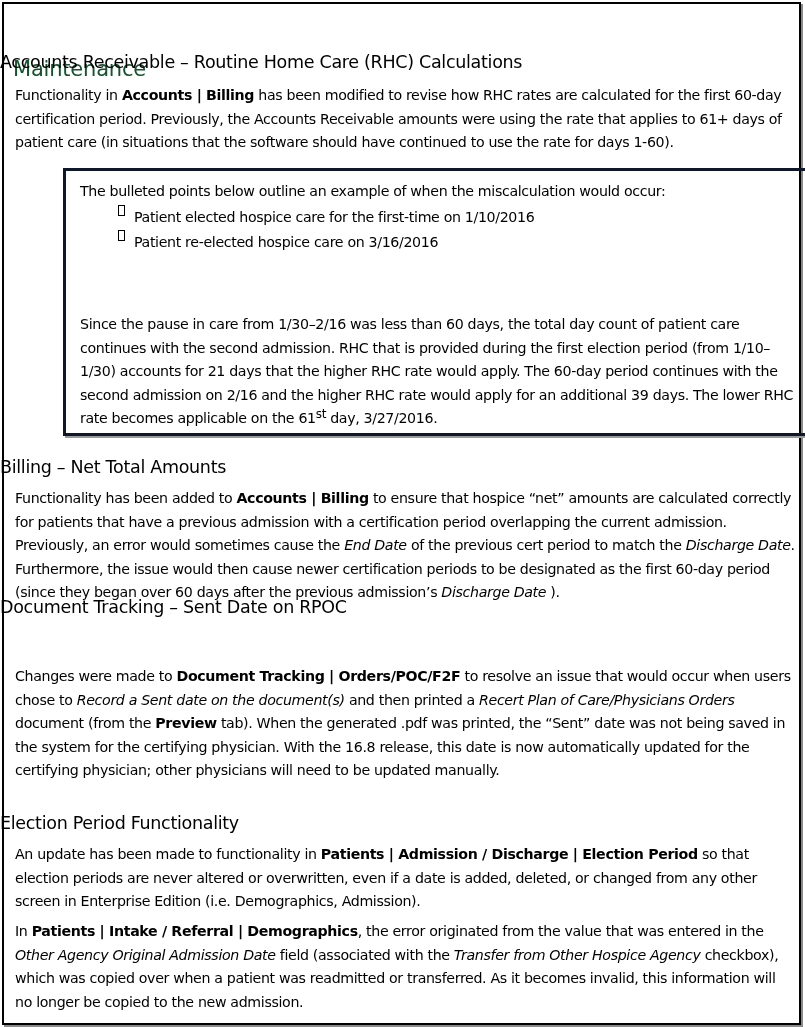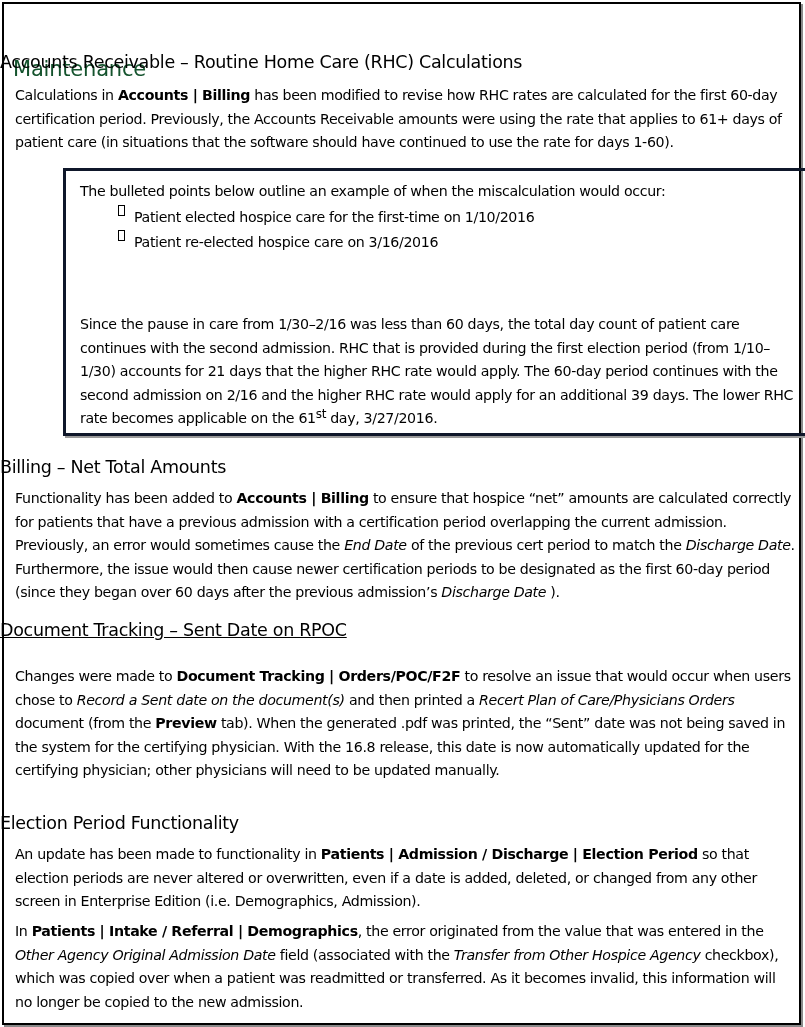--- a/index.html
+++ b/index.html
@@ -54,38 +54,38 @@
   sup { font-size: 12px; vertical-align: 5px; line-height: 0; }
 </style>
 </head>
 <body>
 
 <div class="frame"></div>
 
 <div class="doc-title">Maintenance</div>
 
 <div class="sec-heading" style="top:52px;">Accounts Receivable – Routine Home Care (RHC) Calculations</div>
-<p class="para" style="top:84px;"><span>Calculations in </span><b>Accounts | Billing</b><span> has been modified to revise how RHC rates are calculated for the first 60-day certification period. Previously, the Accounts Receivable amounts were using the rate that applies to 61+ days of patient care (in situations that the software should have continued to use the rate for days 1-60).</span></p>
+<p class="para" style="top:84px;"><span>Functionality in </span><b>Accounts | Billing</b><span> has been modified to revise how RHC rates are calculated for the first 60-day certification period. Previously, the Accounts Receivable amounts were using the rate that applies to 61+ days of patient care (in situations that the software should have continued to use the rate for days 1-60).</span></p>
 
 <div class="callout">
   <div class="intro">The bulleted points below outline an example of when the miscalculation would occur:</div>
   <ul class="bullets">
     <li>
         <span class="box-bullet"></span>
         <span>Patient elected hospice care for the first-time on 1/10/2016</span>
       </li>
     <li>
         <span class="box-bullet"></span>
         <span>Patient re-elected hospice care on 3/16/2016</span>
       </li>
   </ul>
   <p class="summary"><span>Since the pause in care from 1/30–2/16 was less than 60 days, the total day count of patient care continues with the second admission. RHC that is provided during the first election period (from 1/10–1/30) accounts for 21 days that the higher RHC rate would apply. The 60-day period continues with the second admission on 2/16 and the higher RHC rate would apply for an additional 39 days. The lower RHC rate becomes applicable on the 61</span><sup>st</sup><span> day, 3/27/2016.</span></p>
 </div>
 
 <div class="sec-heading" style="top:457px;">Billing – Net Total Amounts</div>
 <p class="para" style="top:487px;"><span>Functionality has been added to </span><b>Accounts | Billing</b><span> to ensure that hospice “net” amounts are calculated correctly for patients that have a previous admission with a certification period overlapping the current admission. Previously, an error would sometimes cause the </span><i>End Date</i><span> of the previous cert period to match the </span><i>Discharge Date</i><span>. Furthermore, the issue would then cause newer certification periods to be designated as the first 60-day period (since they began over 60 days after the previous admission’s </span><i>Discharge Date</i><span> ).</span></p>
 
-<div class="sec-heading" style="top:620px;text-decoration:underline;">Document Tracking – Sent Date on RPOC</div>
+<div class="sec-heading" style="top:597px;">Document Tracking – Sent Date on RPOC</div>
 <p class="para" style="top:665px;"><span>Changes were made to </span><b>Document Tracking | Orders/POC/F2F</b><span> to resolve an issue that would occur when users chose to </span><i>Record a Sent date on the document(s)</i><span> and then printed a </span><i>Recert Plan of Care/Physicians Orders</i><span> document (from the </span><b>Preview</b><span> tab). When the generated .pdf was printed, the “Sent” date was not being saved in the system for the certifying physician. With the 16.8 release, this date is now automatically updated for the certifying physician; other physicians will need to be updated manually.</span></p>
 
 <div class="sec-heading" style="top:813px;">Election Period Functionality</div>
 <p class="para" style="top:843px;"><span>An update has been made to functionality in </span><b>Patients | Admission / Discharge | Election Period</b><span> so that election periods are never altered or overwritten, even if a date is added, deleted, or changed from any other screen in Enterprise Edition (i.e. Demographics, Admission).</span></p>
 <p class="para" style="top:920px;"><span>In </span><b>Patients | Intake / Referral | Demographics</b><span>, the error originated from the value that was entered in the </span><i>Other Agency Original Admission Date</i><span> field (associated with the </span><i>Transfer from Other Hospice Agency</i><span> checkbox), which was copied over when a patient was readmitted or transferred. As it becomes invalid, this information will no longer be copied to the new admission.</span></p>
 
 </body></html>

